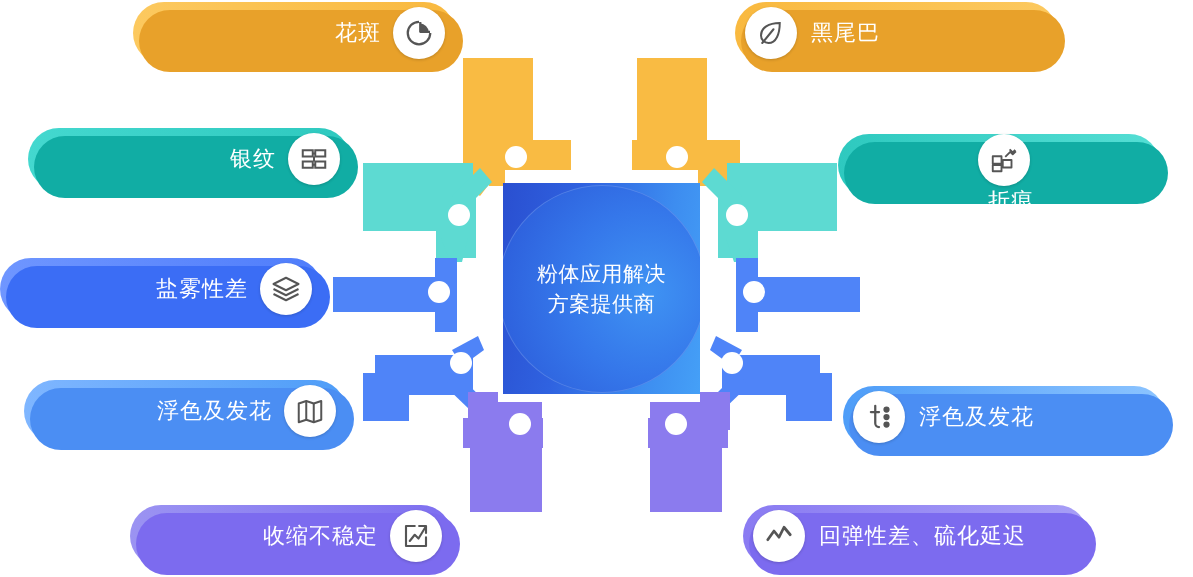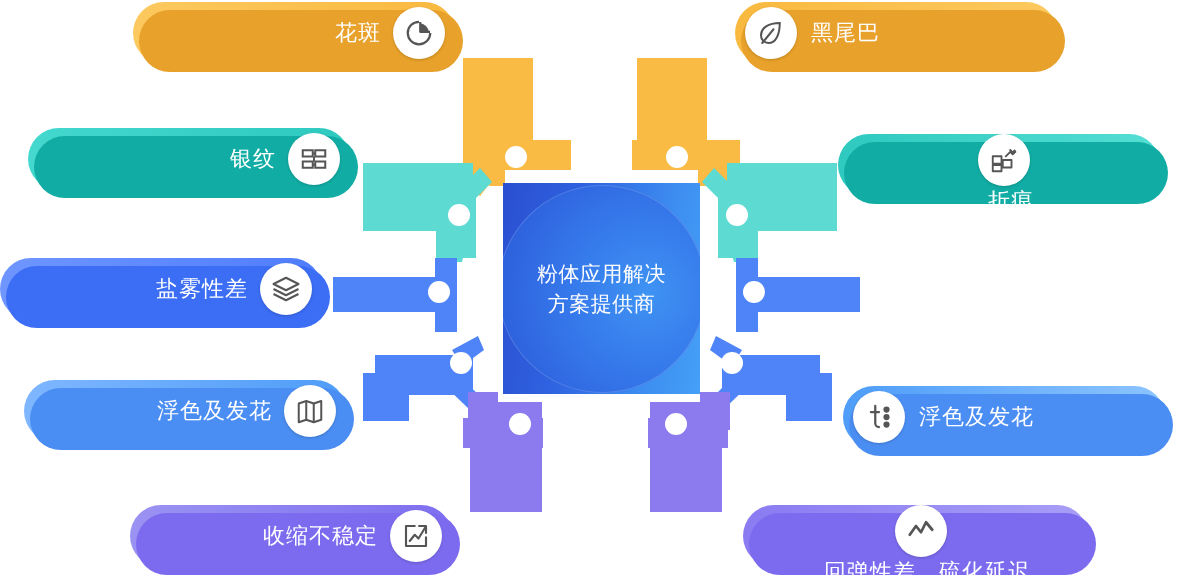--- a/index.html
+++ b/index.html
@@ -73,21 +73,21 @@
   .c-blue2    {background:linear-gradient(90deg,#5f8bfd 0%,#7ea6ff 100%);}
   .c-blue2   .shadow{background:#3b6df5;}
 
   .c-lblue    {background:linear-gradient(90deg,#7fb6ff 0%,#4e9df8 100%);}
   .c-lblue   .shadow{background:#4b8ef3;}
   .c-lblue2   {background:linear-gradient(90deg,#4e9df8 0%,#8cc4ff 100%);}
   .c-lblue2  .shadow{background:#4b8ef3;}
 
   .c-purple   {background:linear-gradient(90deg,#9b93f2 0%,#7e6ff0 100%);}
   .c-purple  .shadow{background:#7c6bef;}
-  .c-purple2  {background:linear-gradient(90deg,#8a7bf2 0%,#a79ef6 100%);flex-direction:column;}
+  .c-purple2  {background:linear-gradient(90deg,#8a7bf2 0%,#a79ef6 100%);}
   .c-purple2 .shadow{background:#7c6bef;}
 </style>
 </head>
 <body>
 
 <div id="stage">
 
   <svg id="connectors" viewBox="0 0 1193 577" width="1193" height="577" xmlns="http://www.w3.org/2000/svg">
 
     <g>

